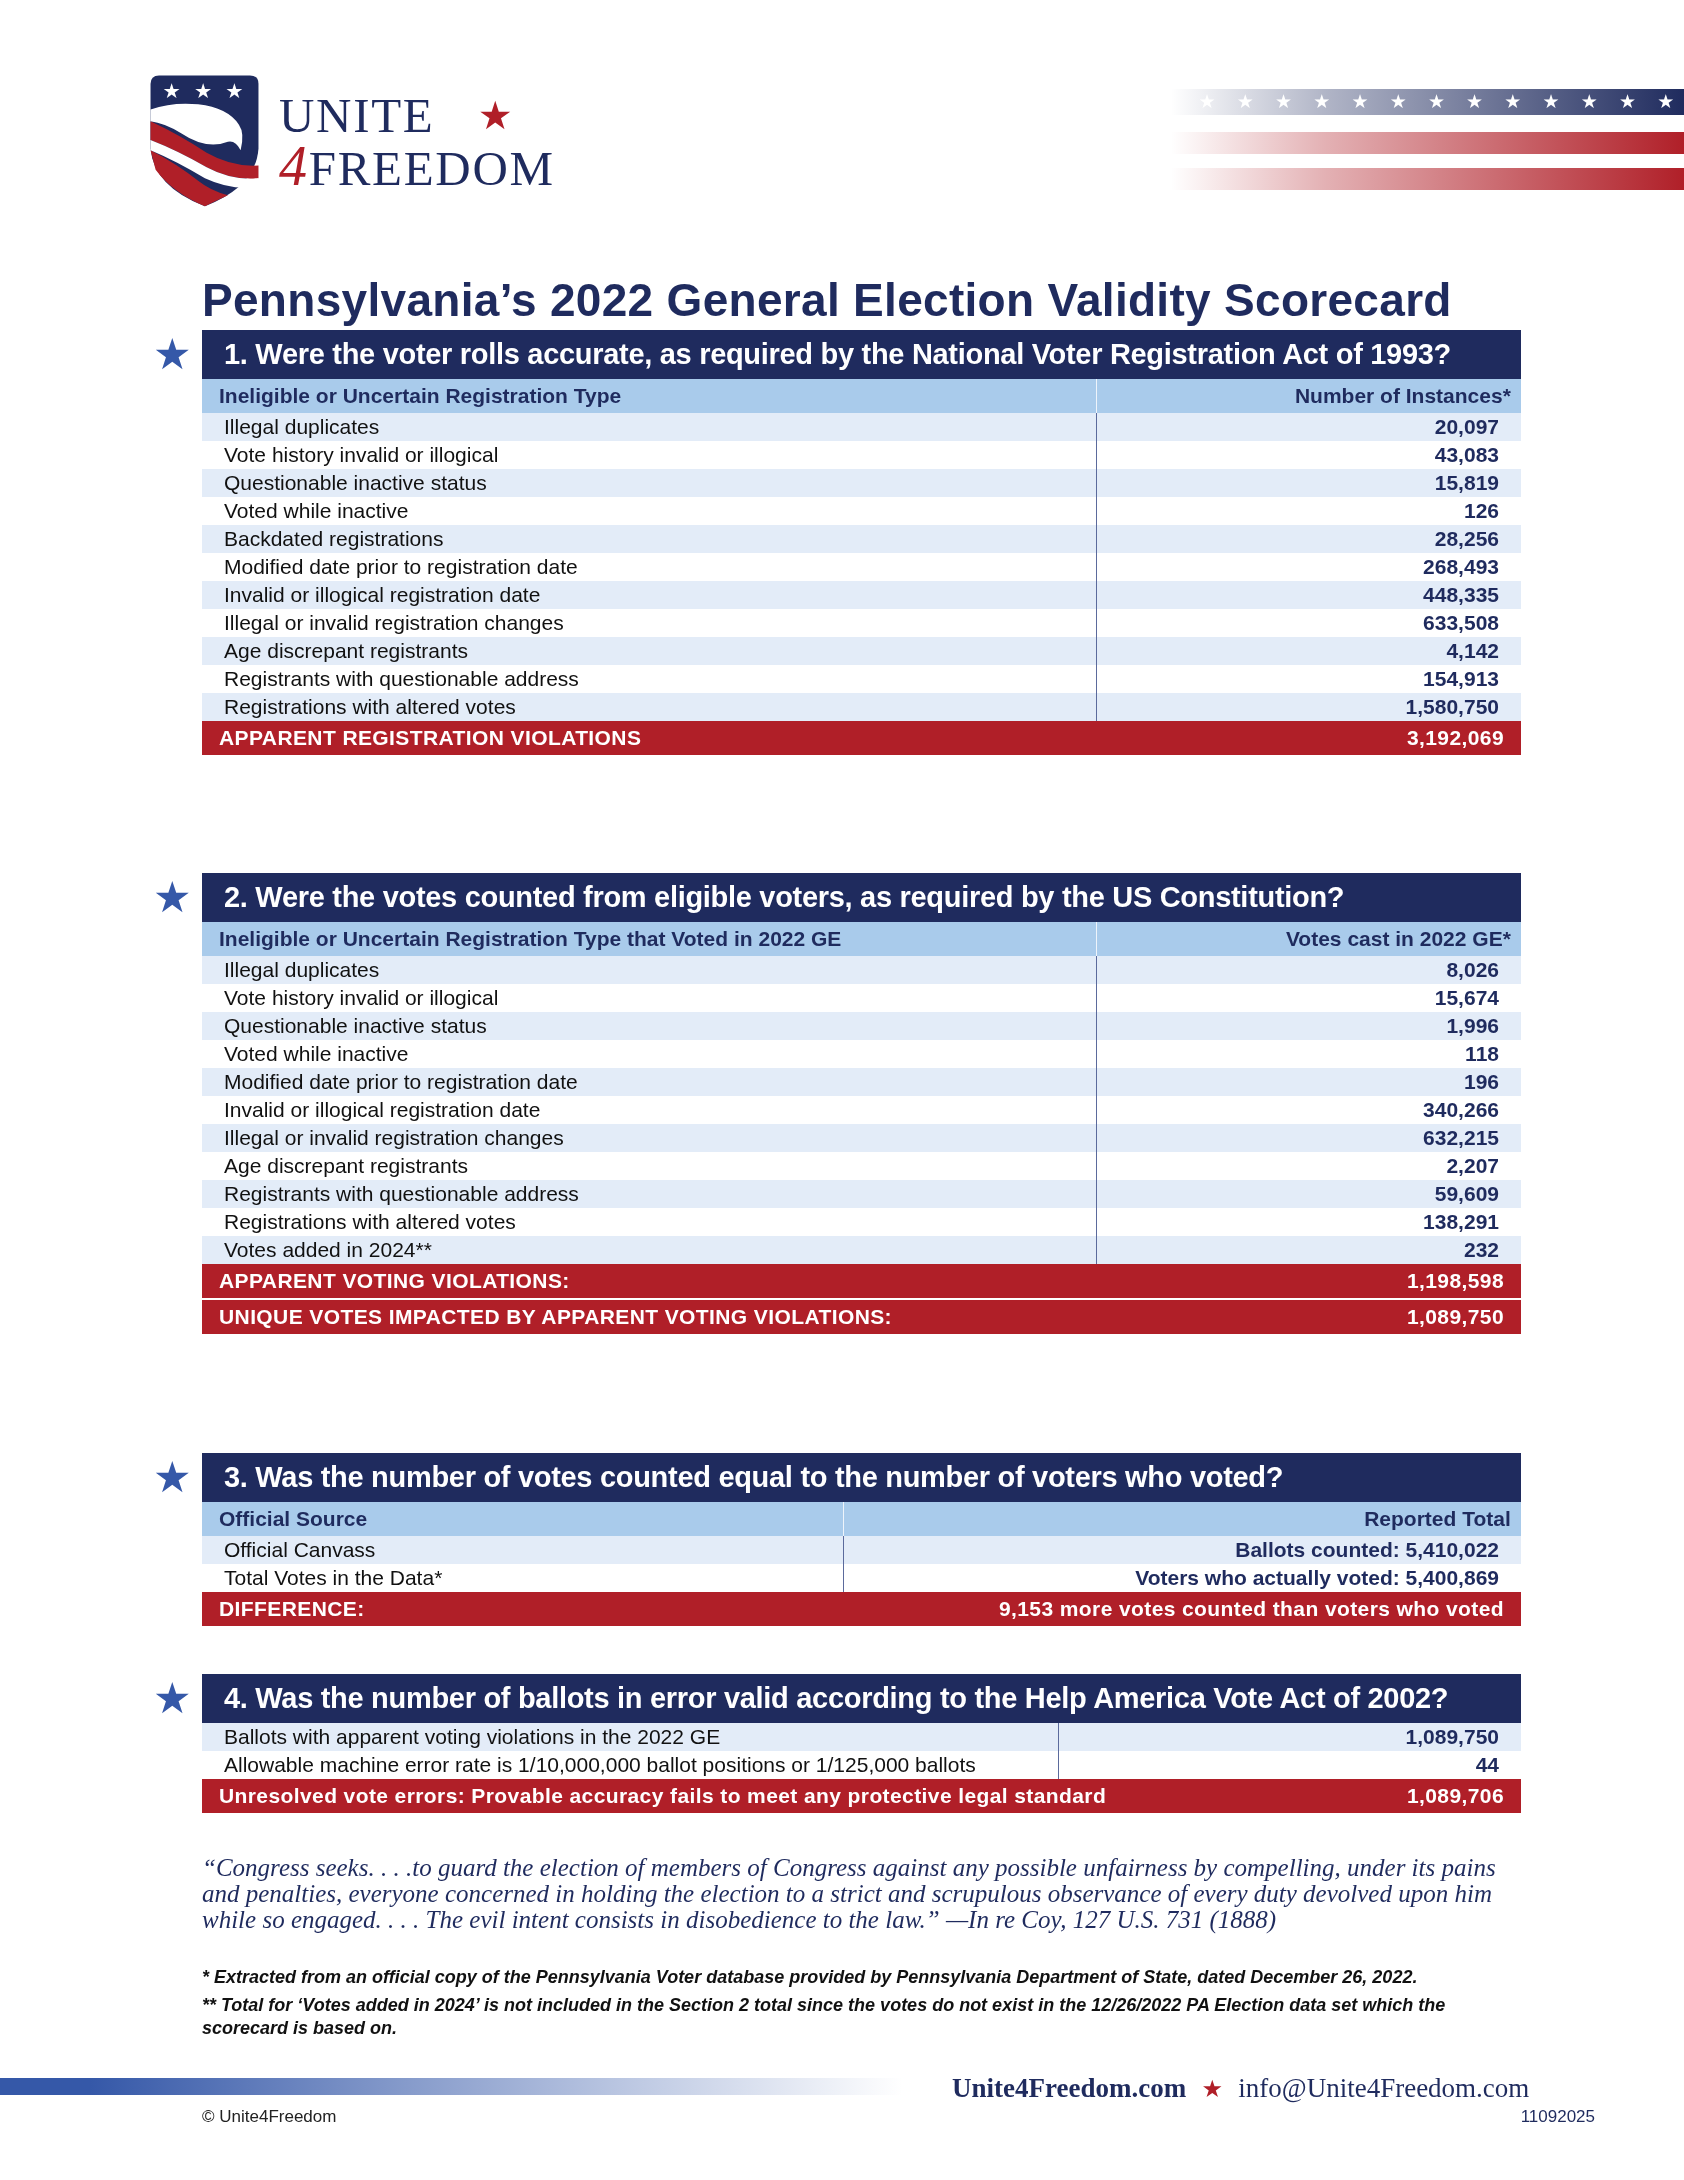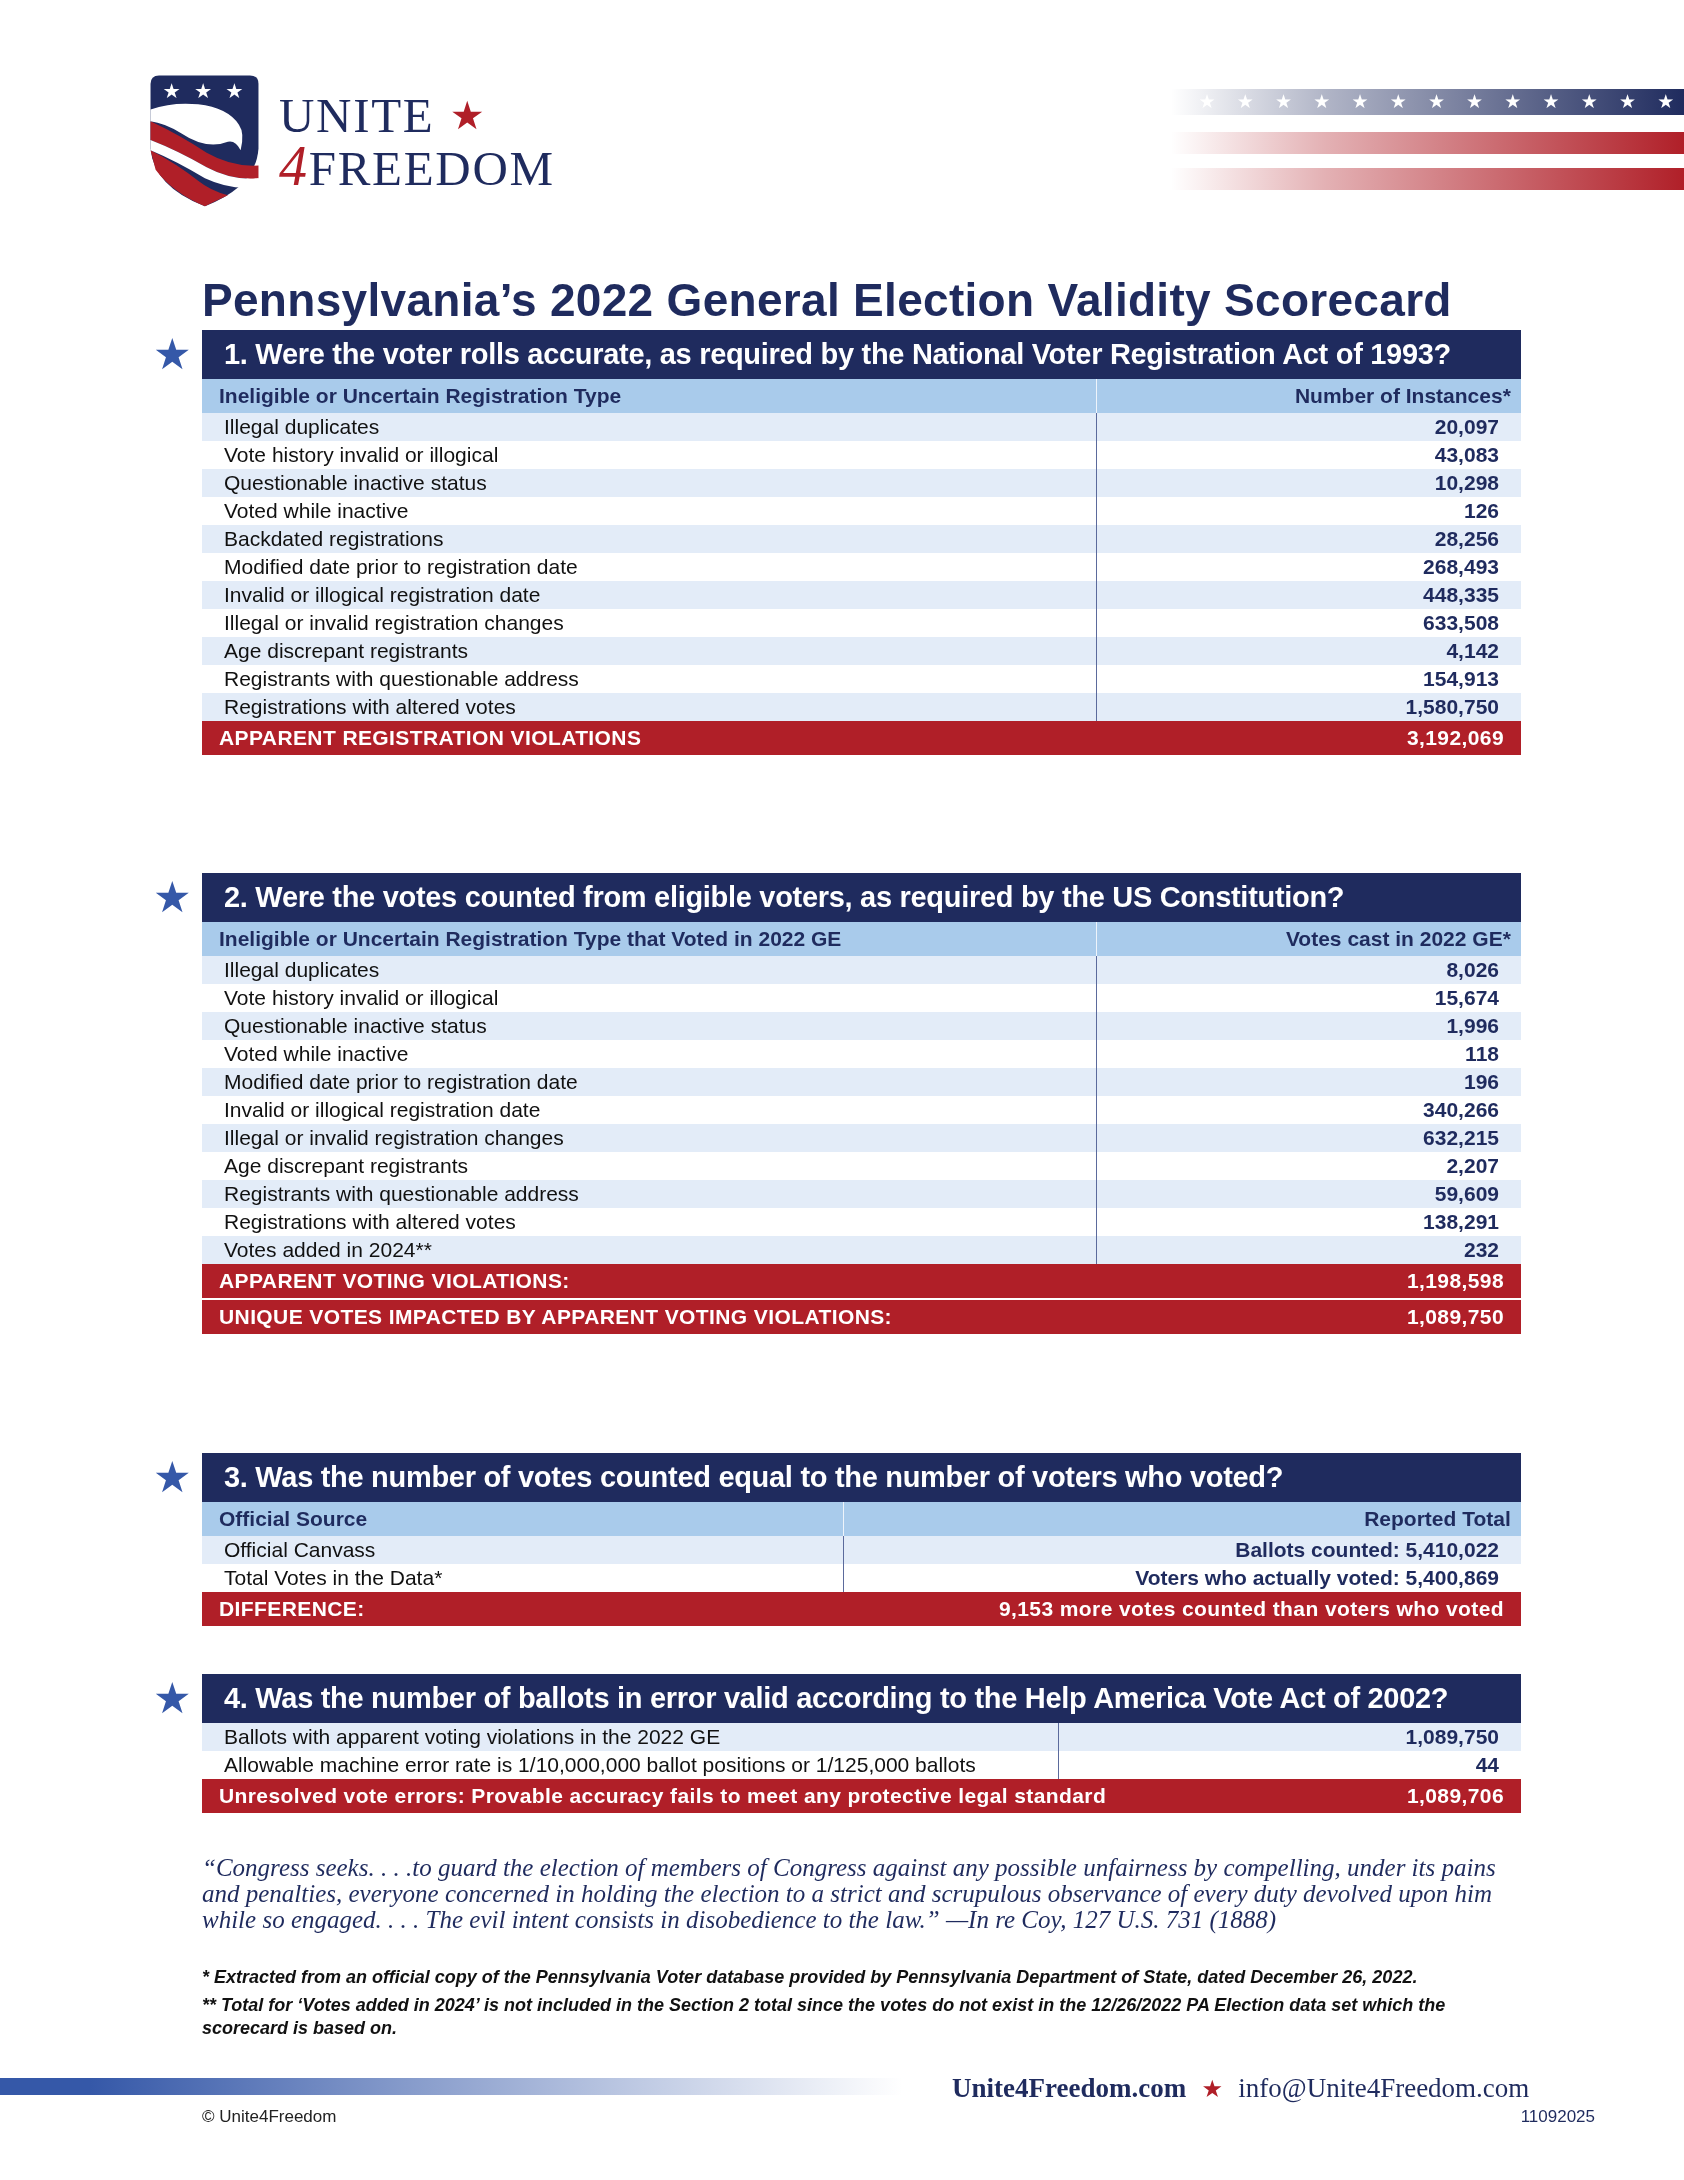--- a/index.html
+++ b/index.html
@@ -3,21 +3,21 @@
 <meta charset="utf-8">
 <style>
   * { box-sizing: border-box; margin: 0; padding: 0; }
   html, body { width: 1685px; height: 2181px; background: #ffffff; overflow: hidden; }
   body { position: relative; font-family: "Liberation Sans", sans-serif; color: #111; }
 
   
   .logo { position: absolute; left: 147px; top: 72px; width: 511px; height: 145px; }
   .logo .shield { position: absolute; left: 0; top: 0; width: 115px; height: 136px; }
   .logo .wordmark { position: absolute; left: 132px; top: 19px; font-family: "Liberation Serif", serif; color: #1f2b5e; }
-  .logo .w1 { font-size: 49px; line-height: 49px; letter-spacing: 1.7px; display: flex; align-items: flex-end; }
+  .logo .w1 { font-size: 49px; line-height: 49px; letter-spacing: 1.7px; display: flex; align-items: flex-end; gap: 28px; }
   .logo .w1 .star { color: #b01f28; font-size: 39px; margin-left: 15.3px; }
   .logo .w2 { font-size: 49px; line-height: 53px; letter-spacing: 1.7px; margin-top: 0px; }
   .logo .w2 .four { color: #b01f28; font-style: italic; font-size: 56px; }
 
   .flag-stripes { position: absolute; left: 1171px; top: 89px; width: 514px; height: 102px; }
   .flag-stripes .blue { position: absolute; left: 0; top: 0; width: 100%; height: 25.6px;
     background: linear-gradient(to right, rgba(31,43,94,0) 0%, rgba(31,43,94,0.35) 30%, #1f2b5e 100%);
     display: flex; align-items: center; justify-content: space-around; padding-left: 17px; }
   .flag-stripes .blue span { color: #fff; font-size: 19px; line-height: 19px; }
   .flag-stripes .red { position: absolute; left: 0; width: 100%; height: 22px;
@@ -122,21 +122,21 @@
       <div class="row alt">
         <div class="cell-l">Illegal duplicates</div>
         <div class="cell-r">20,097</div>
       </div>
       <div class="row">
         <div class="cell-l">Vote history invalid or illogical</div>
         <div class="cell-r">43,083</div>
       </div>
       <div class="row alt">
         <div class="cell-l">Questionable inactive status</div>
-        <div class="cell-r">10,298</div>
+        <div class="cell-r">15,819</div>
       </div>
       <div class="row">
         <div class="cell-l">Voted while inactive</div>
         <div class="cell-r">126</div>
       </div>
       <div class="row alt">
         <div class="cell-l">Backdated registrations</div>
         <div class="cell-r">28,256</div>
       </div>
       <div class="row">

